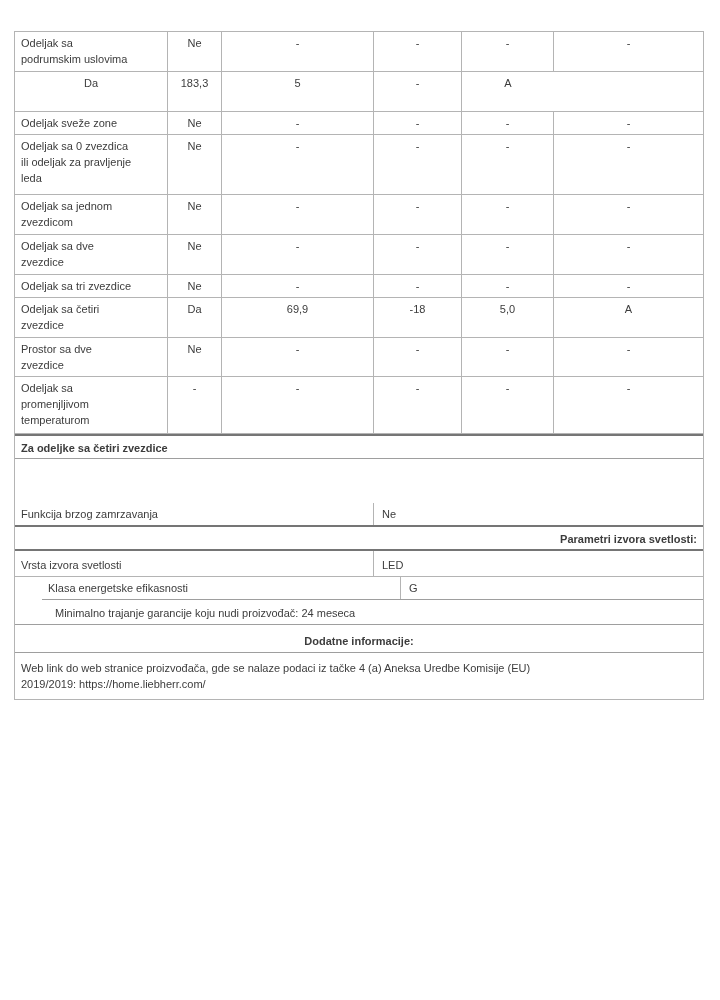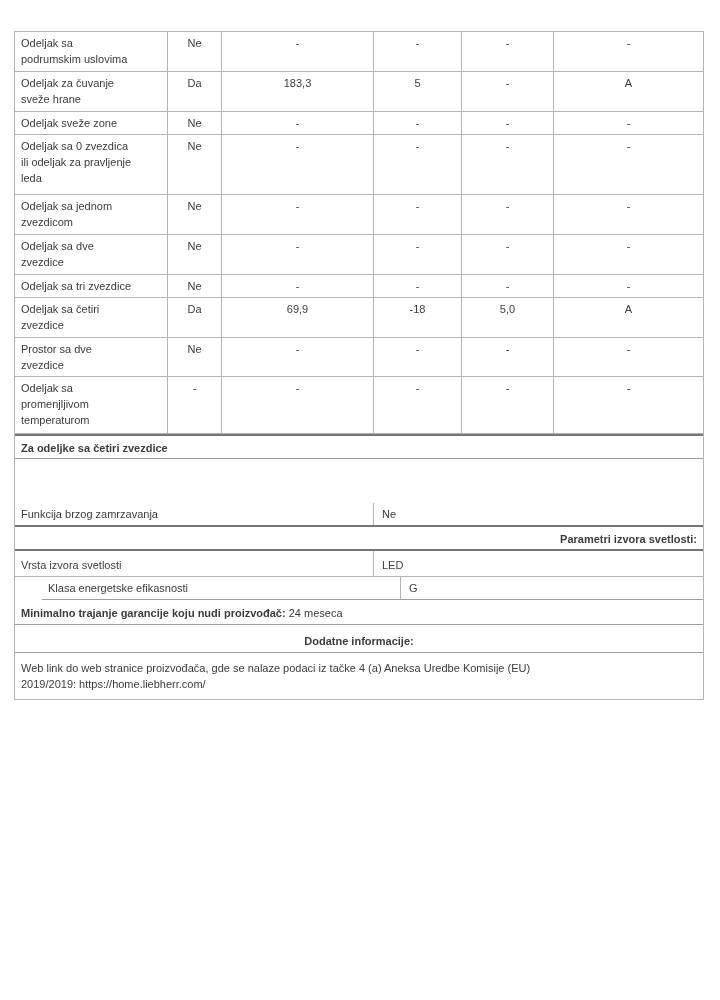--- a/index.html
+++ b/index.html
@@ -26,21 +26,21 @@
   .row-4star { border-top:2px solid #757575; border-bottom:1px solid #9e9e9e; min-height:22px; }
   .tworow { display:grid; grid-template-columns:358px 1fr; }
   .tworow > div { padding:3px 6px; }
   .tworow > div:last-child { border-left:1px solid #b4b4b4; padding-left:8px; }
   .row-fastfreeze { border-bottom:2px solid #757575; min-height:21px;margin-top:44px; }
   .row-lighthead { border-bottom:2px solid #757575; min-height:22px;text-align:right; }
   .row-lighttype { border-bottom:1px solid #b4b4b4; min-height:25px; }
   .row-lighttype > div { padding-top:6px; }
   .row-energyclass { border-bottom:1px solid #9e9e9e; min-height:20px;margin-left:27px; }
   .row-warranty { border-bottom:1px solid #9e9e9e; min-height:25px; padding:5px 6px 2px 6px; }
-  .row-warranty b { font-weight:bold; }
+  .row-warranty b { font-weight:normal;margin-left:34px; }
   .row-addinfo { border-bottom:1px solid #9e9e9e; min-height:28px; padding-top:8px;text-align:center; }
   .row-weblink { border-bottom:1px solid #b4b4b4; min-height:47px; padding:7px 6px 4px 6px;
     white-space:pre-line; }
 
   .footer { position:absolute; right:14px; top:955px; font-size:12px; font-weight:bold; color:#444; }
 </style>
 </head>
 <body>
 
 <div class="page">
@@ -50,22 +50,20 @@
       <div>Odeljak sa
 podrumskim uslovima</div>
       <div class="cc">Ne</div>
       <div class="cc">-</div>
       <div class="cc">-</div>
       <div class="cc">-</div>
       <div class="cc">-</div>
     </div>
 
     <div class="crow h40">
-      <div>Odeljak za čuvanje
-sveže hrane</div>
       <div class="cc">Da</div>
       <div class="cc">183,3</div>
       <div class="cc">5</div>
       <div class="cc">-</div>
       <div class="cc">A</div>
     </div>
 
     <div class="crow h19">
       <div>Odeljak sveže zone</div>
       <div class="cc">Ne</div>

